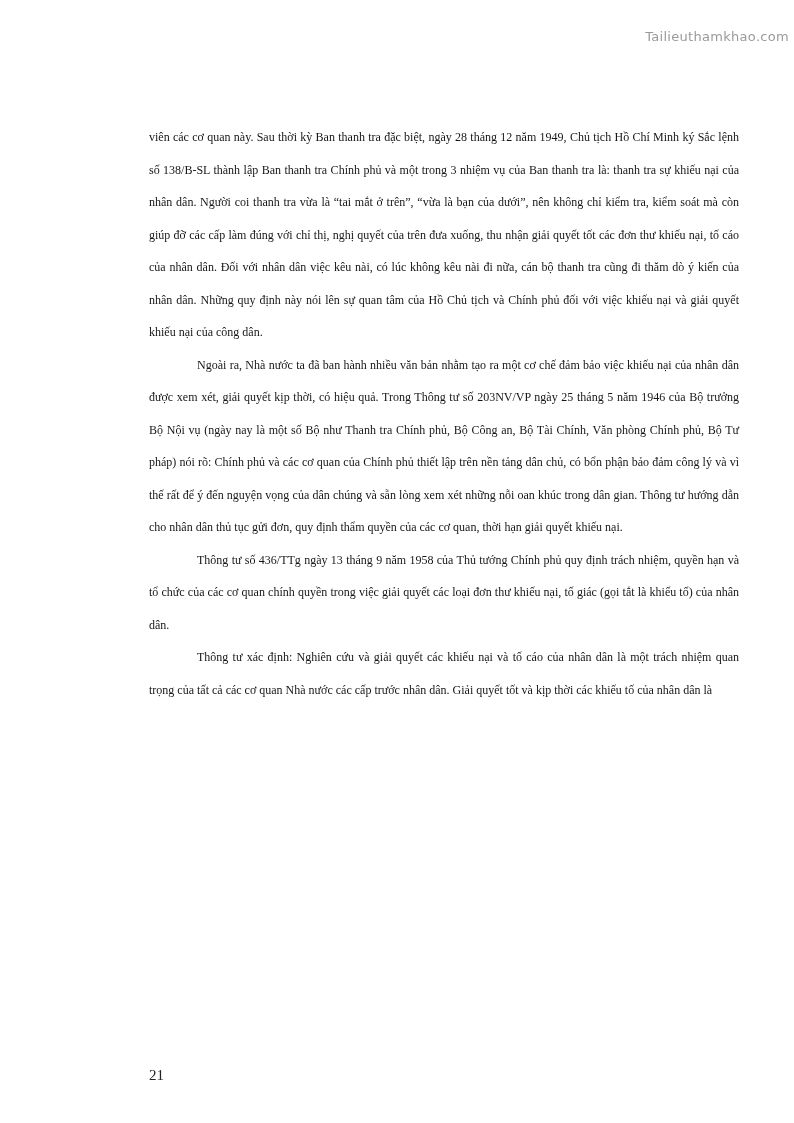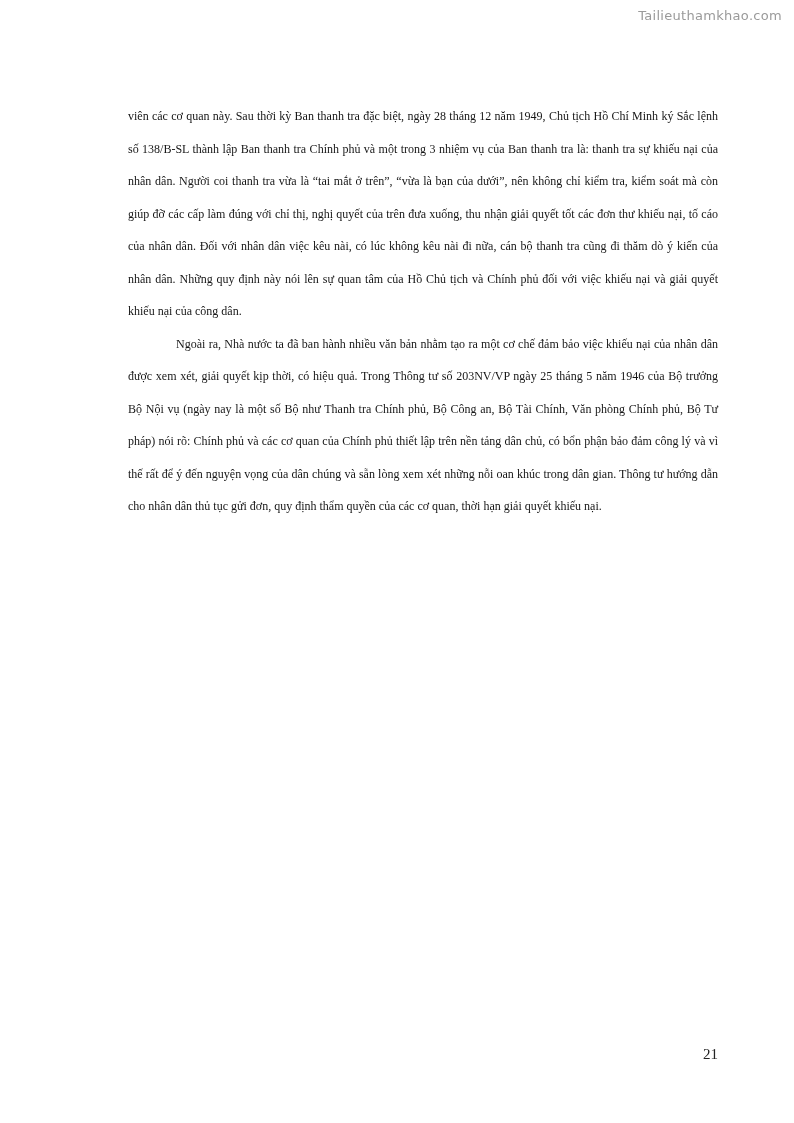--- a/index.html
+++ b/index.html
@@ -1,15 +1,15 @@
 <!DOCTYPE html>
 <html><head>
 <meta charset="utf-8">
 <style>
-  * { margin: 0; padding: 0; box-sizing: border-box; }
+  * { margin: 7px; padding: 0; box-sizing: border-box; }
   html, body {
     width: 794px;
     height: 1123px;
   }
   body {
     background: #ffffff;
     position: relative;
     font-family: "Liberation Serif", "DejaVu Serif", serif;
     color: #161616;
     overflow: hidden;
@@ -37,28 +37,30 @@
     margin: 0;
   }
   .para.first {
     text-indent: 0;
   }
   .page-number {
     position: absolute;
     top: 1046px;
     left: 128px;
     width: 590px;
-    text-align: right;
+    text-align: left;
     font-size: 15px;
     color: #222222;
   }
 </style>
 </head>
 <body>
 
 <div class="watermark">Tailieuthamkhao.com</div>
 
 <div class="content">
   <p class="para first">viên các cơ quan này. Sau thời kỳ Ban thanh tra đặc biệt, ngày 28 tháng 12 năm 1949, Chủ tịch Hồ Chí Minh ký Sắc lệnh số 138/B-SL thành lập Ban thanh tra Chính phủ và một trong 3 nhiệm vụ của Ban thanh tra là: thanh tra sự khiếu nại của nhân dân. Người coi thanh tra vừa là “tai mắt ở trên”, “vừa là bạn của dưới”, nên không chỉ kiểm tra, kiểm soát mà còn giúp đỡ các cấp làm đúng với chỉ thị, nghị quyết của trên đưa xuống, thu nhận giải quyết tốt các đơn thư khiếu nại, tố cáo của nhân dân. Đối với nhân dân việc kêu nài, có lúc không kêu nài đi nữa, cán bộ thanh tra cũng đi thăm dò ý kiến của nhân dân. Những quy định này nói lên sự quan tâm của Hồ Chủ tịch và Chính phủ đối với việc khiếu nại và giải quyết khiếu nại của công dân.</p>
   <p class="para">Ngoài ra, Nhà nước ta đã ban hành nhiều văn bản nhằm tạo ra một cơ chế đảm bảo việc khiếu nại của nhân dân được xem xét, giải quyết kịp thời, có hiệu quả. Trong Thông tư số 203NV/VP ngày 25 tháng 5 năm 1946 của Bộ trưởng Bộ Nội vụ (ngày nay là một số Bộ như Thanh tra Chính phủ, Bộ Công an, Bộ Tài Chính, Văn phòng Chính phủ, Bộ Tư pháp) nói rõ: Chính phủ và các cơ quan của Chính phủ thiết lập trên nền tảng dân chủ, có bổn phận bảo đảm công lý và vì thế rất để ý đến nguyện vọng của dân chúng và sẵn lòng xem xét những nỗi oan khúc trong dân gian. Thông tư hướng dẫn cho nhân dân thủ tục gửi đơn, quy định thẩm quyền của các cơ quan, thời hạn giải quyết khiếu nại.</p>
+  <p class="para">Thông tư số 436/TTg ngày 13 tháng 9 năm 1958 của Thủ tướng Chính phủ quy định trách nhiệm, quyền hạn và tổ chức của các cơ quan chính quyền trong việc giải quyết các loại đơn thư khiếu nại, tố giác (gọi tắt là khiếu tố) của nhân dân.</p>
+  <p class="para">Thông tư xác định: Nghiên cứu và giải quyết các khiếu nại và tố cáo của nhân dân là một trách nhiệm quan trọng của tất cả các cơ quan Nhà nước các cấp trước nhân dân. Giải quyết tốt và kịp thời các khiếu tố của nhân dân là</p>
 </div>
 
 <div class="page-number">21</div>
 
 </body></html>

